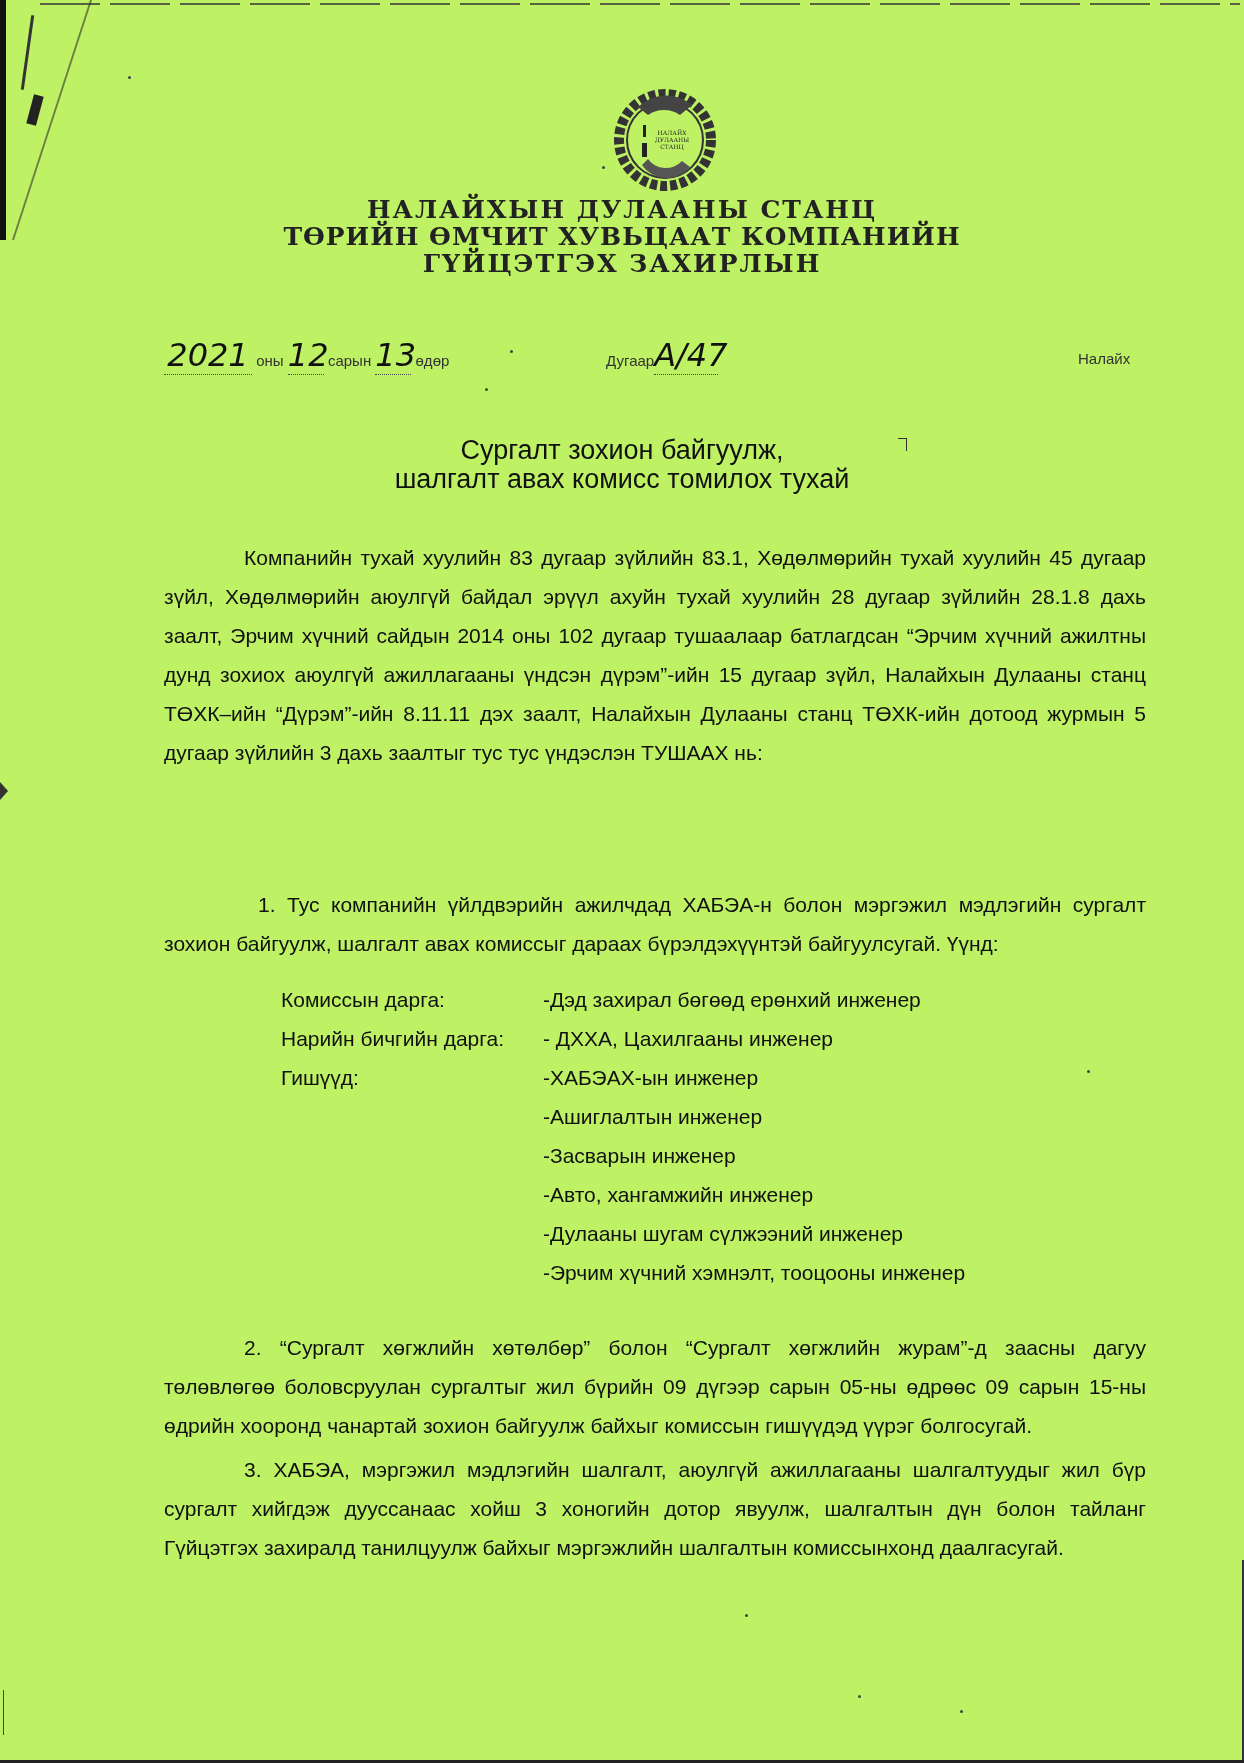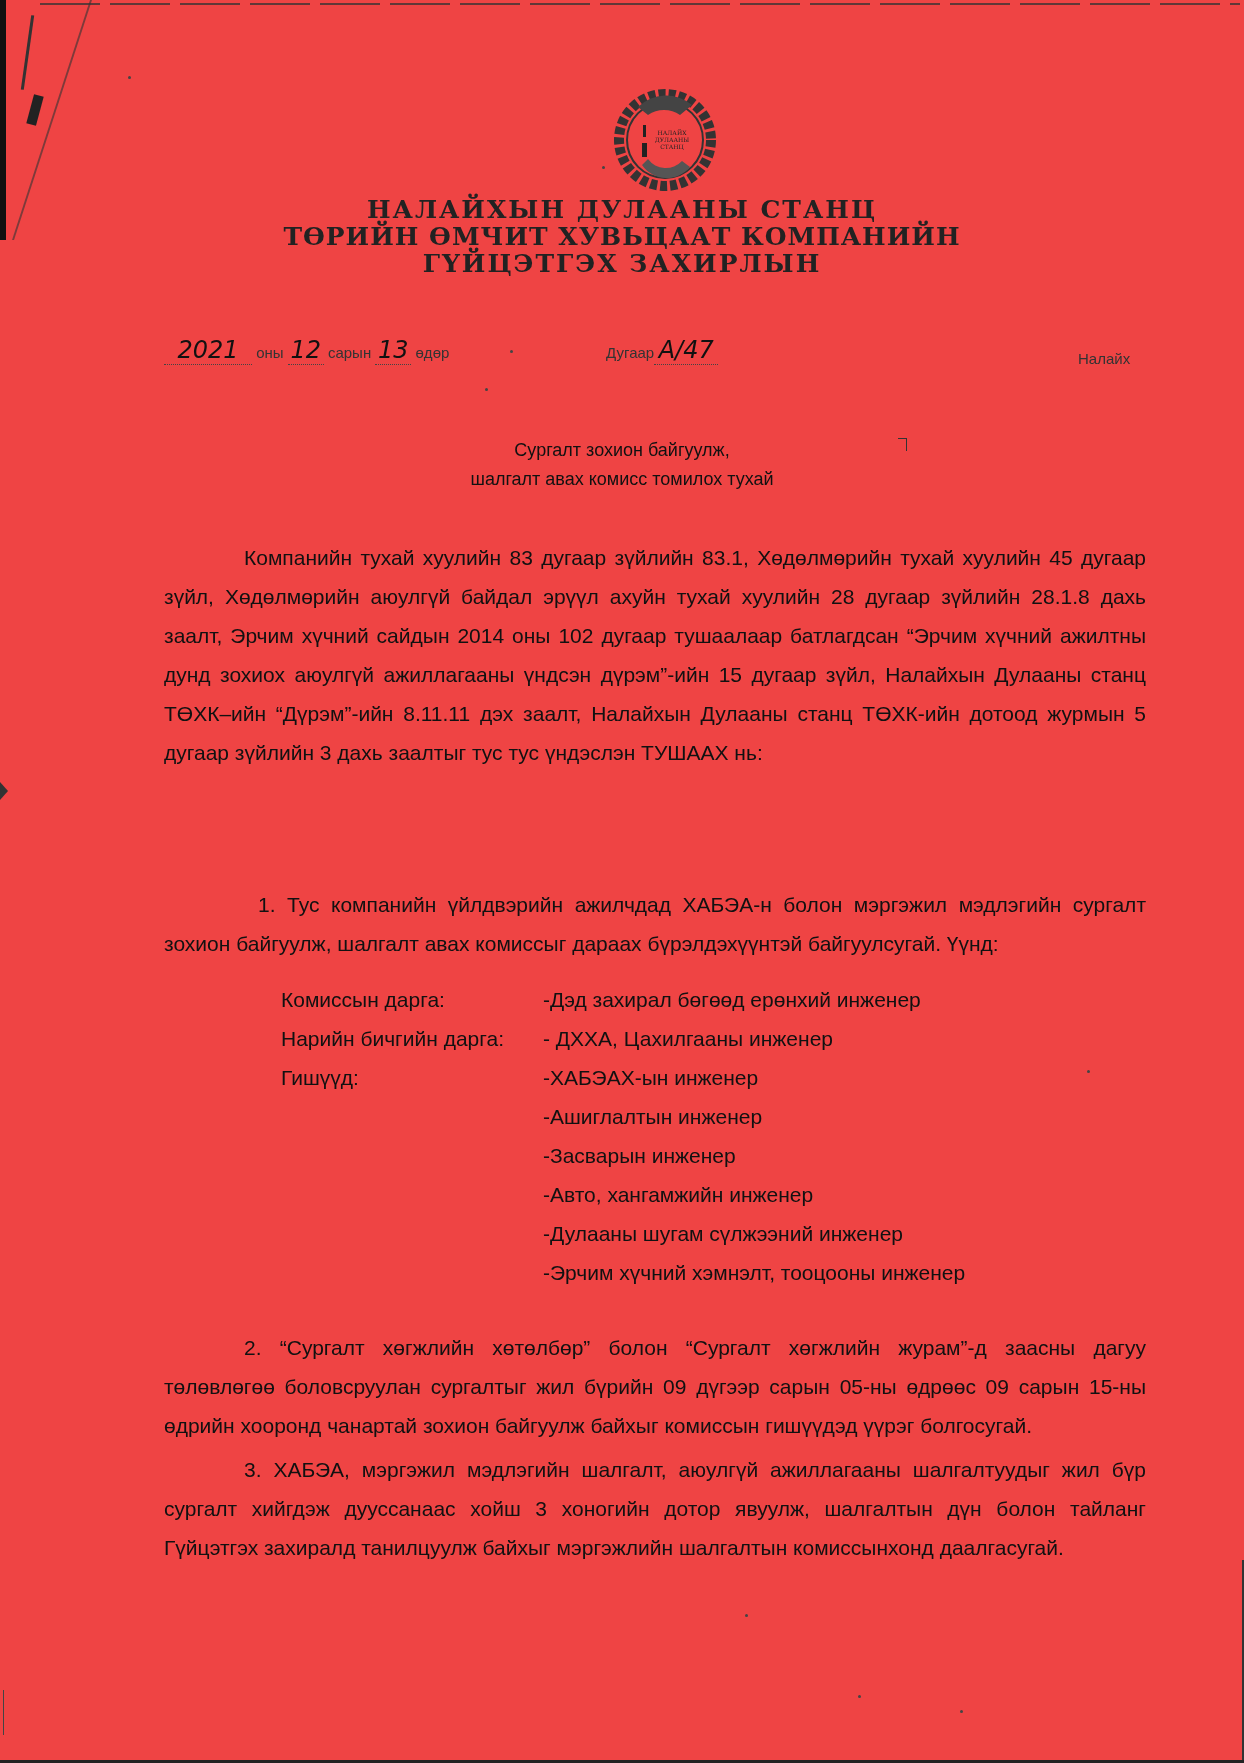--- a/index.html
+++ b/index.html
@@ -1,17 +1,17 @@
 <!DOCTYPE html>
 <html><head>
 <meta charset="utf-8">
 <style>
   html, body { margin:0; padding:0; background:#ffffff; }
   body { width:1244px; height:1763px; position:relative; overflow:hidden; color:#111; }
-  .page { position:absolute; left:0; top:0; width:1244px; height:1763px; background:#ef4444; }
+  .page { position:absolute; left:0; top:0; width:1244px; height:1763px; background:#bef264; }
   
   .edge-left { position:absolute; left:0; top:0; width:6px; height:240px; background:#111; }
   .edge-bottom { position:absolute; left:0; bottom:0; width:1244px; height:3px; background:#222; }
   .edge-top { position:absolute; left:40px; top:3px; width:1200px; height:2px; background:repeating-linear-gradient(90deg,#333 0 60px, transparent 60px 70px); opacity:.75; }
   .edge-right-b { position:absolute; right:0; top:1560px; width:2px; height:200px; background:#333; }
   .edge-left-b { position:absolute; left:3px; top:1690px; width:1px; height:45px; background:#444; }
   .fold-line { position:absolute; left:10px; top:0; width:2px; height:240px; background:linear-gradient(#333,#333); transform:skewX(-18deg); transform-origin:top left; left:90px; opacity:.6; }
   .blot { position:absolute; left:30px; top:95px; width:10px; height:30px; background:#222; transform:rotate(15deg); }
   .blot2 { position:absolute; left:26px; top:15px; width:3px; height:75px; background:#333; transform:rotate(8deg); }
 
@@ -20,28 +20,28 @@
   .logo svg { width:110px; height:110px; }
 
   .header { position:absolute; left:0; top:196px; width:1244px; text-align:center;
     font-family:"DejaVu Serif","Liberation Serif",serif; font-weight:bold; color:#222; letter-spacing:1px; }
   .header .l { font-size:25px; line-height:27px; }
   .header .l1 { letter-spacing:2px; }
   .header .l3 { letter-spacing:2px; }
   .header .l4 { letter-spacing:4px; }
 
   .meta { position:absolute; top:336px; font-family:"Liberation Sans",sans-serif; font-size:15px; color:#333; }
-  .hand { font-family:"DejaVu Sans",sans-serif; font-size:24px; color:#111; font-style:italic; }
+  .hand { font-family:"DejaVu Sans",sans-serif; font-size:32px; color:#111; font-style:italic; }
   .blank { display:inline-block; border-bottom:1px dotted #444; text-align:center; }
   .meta-date { left:164px; }
   .meta-number { left:606px; }
   .meta-place { left:1078px; top:350px; }
 
   .subject { position:absolute; left:0; top:436px; width:1244px; text-align:center;
-    font-family:"Liberation Sans",sans-serif; font-size:18px; line-height:29px; color:#111; }
+    font-family:"Liberation Sans",sans-serif; font-size:27px; line-height:29px; color:#111; }
 
   .body { position:absolute; left:164px; width:982px;
     font-family:Liberation Sans, sans-serif; font-size:21px; line-height:39px; color:#111;
     text-align:justify; }
   .p-intro { top:538px; text-indent:80px; }
   .p1 { top:857px; text-indent:94px;margin-top:28px; }
   .roster { position:absolute; left:243px; top:980px; font-family:"Liberation Sans",sans-serif; font-size:21px; color:#111; }
   .roster .row { position:relative; height:39px; line-height:39px; }
   .roster .role { position:absolute; left:0; width:300px;margin-left:38px; }
   .roster .member { position:absolute; left:300px; white-space:nowrap; }

